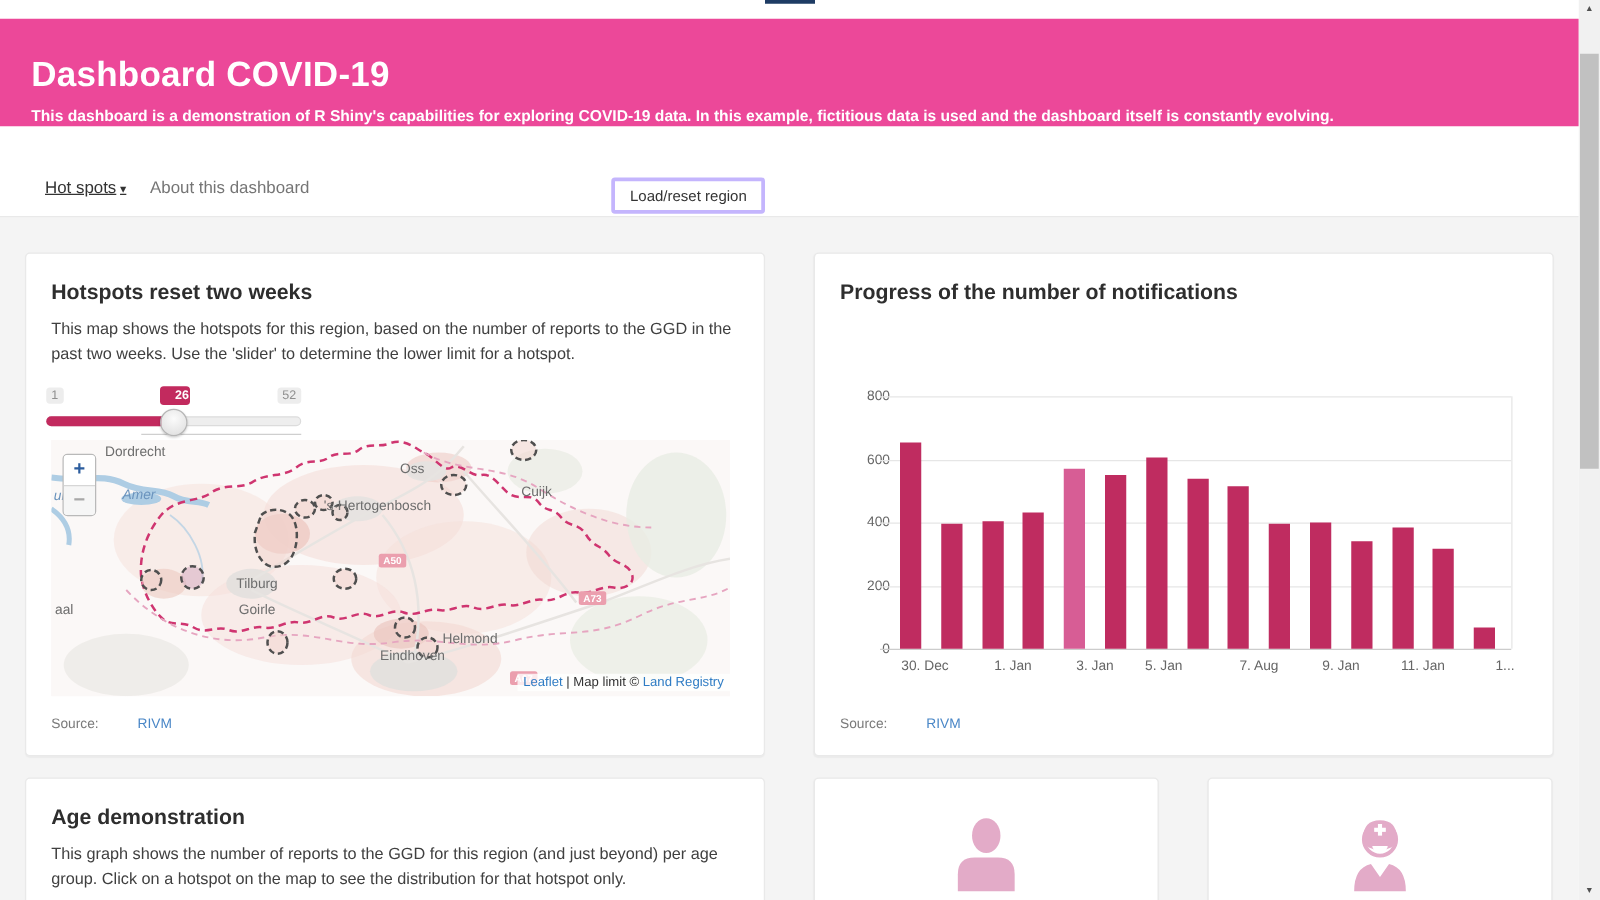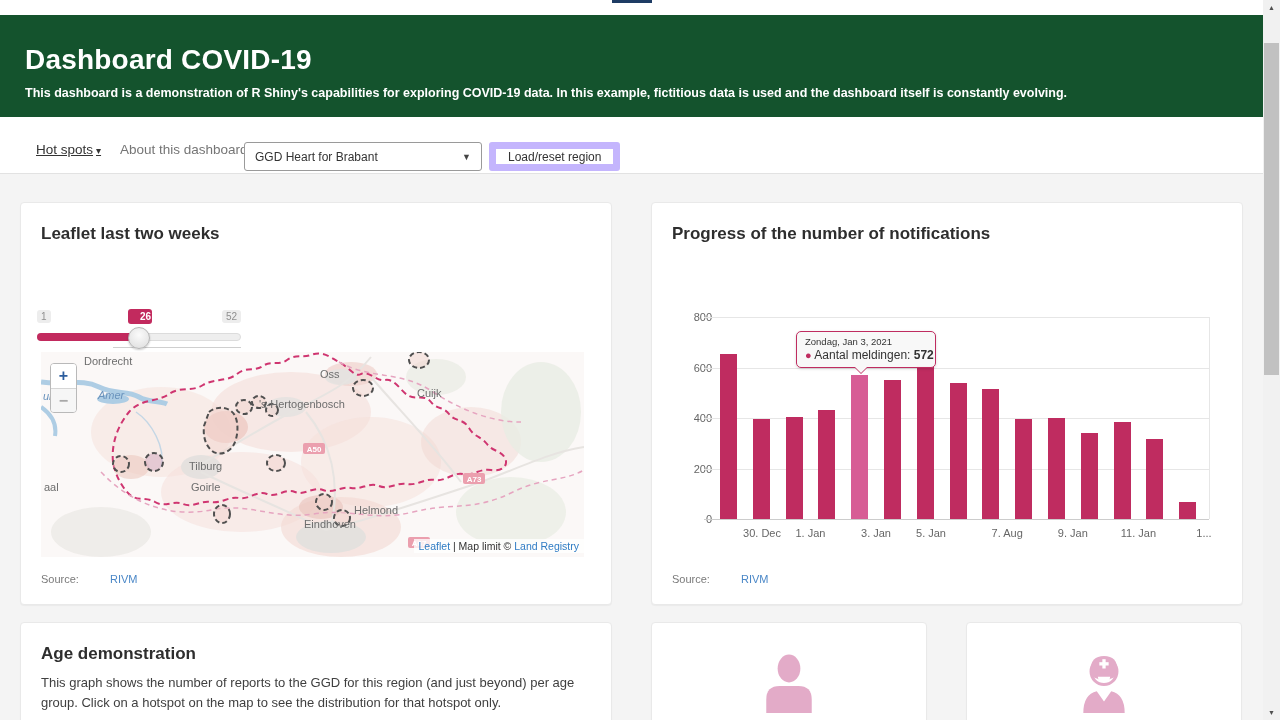--- a/index.html
+++ b/index.html
@@ -4,33 +4,33 @@
 <style>
   * { margin:0; padding:0; box-sizing:border-box; }
   html,body { width:1280px; height:720px; overflow:hidden; }
   body { font-family:"Liberation Sans", sans-serif; background:#ffffff; position:relative; }
 
   
   .top-strip { position:absolute; left:0; top:0; width:1263px; height:15px; background:#ffffff; }
   .tab-underline { position:absolute; left:612px; top:0; width:40px; height:3px; background:#1e3c64; }
 
   
-  .header { position:absolute; left:0; top:15px; width:1263px; height:102px; background:#14532d; color:#fff; }
+  .header { position:absolute; left:0; top:15px; width:1263px; height:86px; background:#ec4899; color:#fff; }
   .header h1 { position:absolute; left:25px; top:29px; font-size:28px; font-weight:700; letter-spacing:0.2px; }
   .header .subtitle { position:absolute; left:25px; top:71px; font-size:12.5px; font-weight:700; }
 
   
   .navbar { position:absolute; left:0; top:133px; width:1263px; height:41px; background:#fff; border-bottom:1px solid #e2e2e2; }
   .nav-link { position:absolute; top:9px; font-size:13.5px; color:#333; cursor:pointer; }
   .nav-hotspots { left:36px; text-decoration:underline; font-weight:400; }
   .nav-hotspots .caret { font-size:10px; color:#333; margin-left:3px; }
   .nav-about { left:120px; color:#757575; text-decoration:none; }
   .region-select { position:absolute; left:244px; top:9px; width:238px; height:29px; border:1px solid #9a9a9a; border-radius:3px; background:#fff; font-size:12px; color:#333; display:flex; align-items:center; padding:0 10px; cursor:pointer; }
   .region-select .sel-caret { margin-left:auto; font-size:9px; color:#444; }
-  .load-btn { position:absolute; left:489px; top:9px; height:29px; padding:0 12px; background:#fff; border:7px solid #c4b5fd; border-radius:3px; font-size:12px; color:#333; display:flex; align-items:center; cursor:pointer; }
+  .load-btn { position:absolute; left:489px; top:9px; height:29px; padding:0 12px; background:#fff; border:3px solid #c4b5fd; border-radius:3px; font-size:12px; color:#333; display:flex; align-items:center; cursor:pointer; }
 
   
   .content { position:absolute; left:0; top:174px; width:1263px; height:546px; background:#f4f4f4; }
   .card { position:absolute; background:#fff; border:1px solid #e9e9e9; border-radius:4px; box-shadow:0 1px 1px rgba(0,0,0,0.04); }
   .card-hotspots { left:20px; top:28px; width:592px; height:403px; }
   .card-progress { left:651px; top:28px; width:592px; height:403px; }
   .card-age { left:20px; top:448px; width:592px; height:280px; }
   .card-person { left:651px; top:448px; width:276px; height:280px; }
   .card-nurse  { left:966px; top:448px; width:276px; height:280px; }
 
@@ -99,31 +99,28 @@
 </div>
 
 <div class="header">
   <h1>Dashboard COVID-19</h1>
   <div class="subtitle">This dashboard is a demonstration of R Shiny's capabilities for exploring COVID-19 data. In this example, fictitious data is used and the dashboard itself is constantly evolving.</div>
 </div>
 
 <div class="navbar">
   <span class="nav-link nav-hotspots"><span>Hot spots</span><span class="caret">▾</span></span>
   <a class="nav-link nav-about">About this dashboard</a>
-  <div class="region-select">
-    <span>GGD Heart for Brabant</span>
-    <span class="sel-caret">▼</span>
-  </div>
   <div class="load-btn">Load/reset region</div>
 </div>
 
 <div class="content">
 
   <div class="card card-hotspots">
-    <h2>Leaflet last two weeks</h2>
+    <h2>Hotspots reset two weeks</h2>
+    <div class="desc">This map shows the hotspots for this region, based on the number of reports to the GGD in the past two weeks. Use the 'slider' to determine the lower limit for a hotspot.</div>
 
     <div class="slider">
       <span class="s-badge s-min">1</span>
       <span class="s-value">26</span>
       <span class="s-badge s-max">52</span>
       <div class="s-track"></div>
       <div class="s-fill"></div>
       <div class="s-underline"></div>
       <div class="s-handle"></div>
     </div>
@@ -232,25 +229,20 @@
 
     <div class="chart">
       <div id="ylabels">
           <div class="ylabel" style="top: 207px;">0</div>
           <div class="ylabel" style="top: 156.5px;">200</div>
           <div class="ylabel" style="top: 106px;">400</div>
           <div class="ylabel" style="top: 55.5px;">600</div>
           <div class="ylabel" style="top: 5px;">800</div>
         </div>
       <div class="plot" id="chart-plot">
-        <div class="tooltip">
-          <div class="t-date">Zondag, Jan 3, 2021</div>
-          <div class="t-row"><span class="t-dot">●</span> <span>Aantal meldingen:</span> <span class="t-val">572</span></div>
-          <div class="t-arrow"></div>
-        </div>
       <div class="gridline axisline" style="top: 202px;"></div>
           <div class="gridline" style="top: 151.5px;"></div>
           <div class="gridline" style="top: 101px;"></div>
           <div class="gridline" style="top: 50.5px;"></div>
           <div class="gridline" style="top: 0px;"></div>
           <div class="vline"></div>
           <div class="bar" style="left: 7.9px; height: 164.882px;"></div>
           <div class="bar" style="left: 40.7px; height: 100.243px;"></div>
           <div class="bar" style="left: 73.5px; height: 102.515px;"></div>
           <div class="bar" style="left: 106.3px; height: 108.575px;"></div>
@@ -258,21 +250,21 @@
           <div class="bar" style="left: 171.9px; height: 139.127px;"></div>
           <div class="bar" style="left: 204.7px; height: 152.762px;"></div>
           <div class="bar" style="left: 237.5px; height: 135.845px;"></div>
           <div class="bar" style="left: 270.3px; height: 129.785px;"></div>
           <div class="bar" style="left: 303.1px; height: 100.243px;"></div>
           <div class="bar" style="left: 335.9px; height: 101.505px;"></div>
           <div class="bar" style="left: 368.7px; height: 85.85px;"></div>
           <div class="bar" style="left: 401.5px; height: 97.465px;"></div>
           <div class="bar" style="left: 434.3px; height: 79.5375px;"></div>
           <div class="bar" style="left: 467.1px; height: 17.17px;"></div>
-          <div class="xlabel" style="left: 50px;">30. Dec</div>
+          <div class="xlabel" style="left: 28px;">30. Dec</div>
           <div class="xlabel" style="left: 98.4px;">1. Jan</div>
           <div class="xlabel" style="left: 164px;">3. Jan</div>
           <div class="xlabel" style="left: 219px; text-align: center;">5. Jan</div>
           <div class="xlabel" style="left: 295.2px;">7. Aug</div>
           <div class="xlabel" style="left: 360.8px;">9. Jan</div>
           <div class="xlabel" style="left: 426.4px;">11. Jan</div>
           <div class="xlabel" style="left: 492px;">1...</div>
         </div>
     </div>
 

